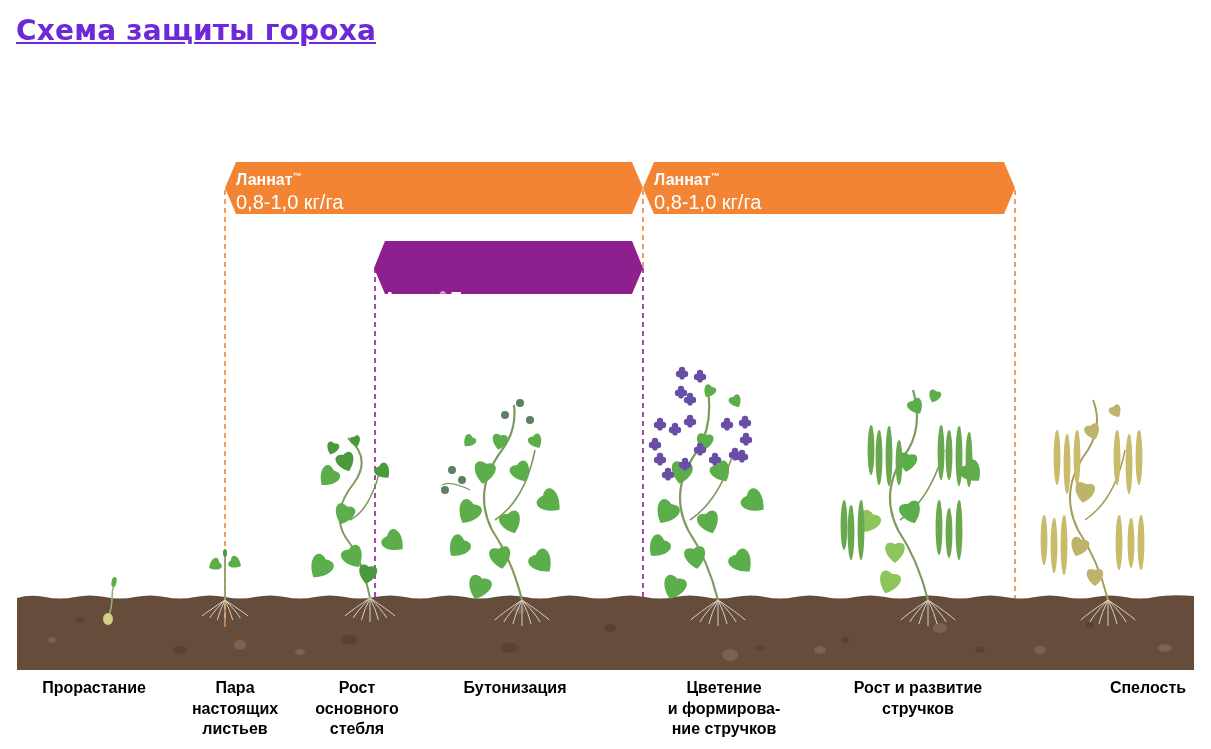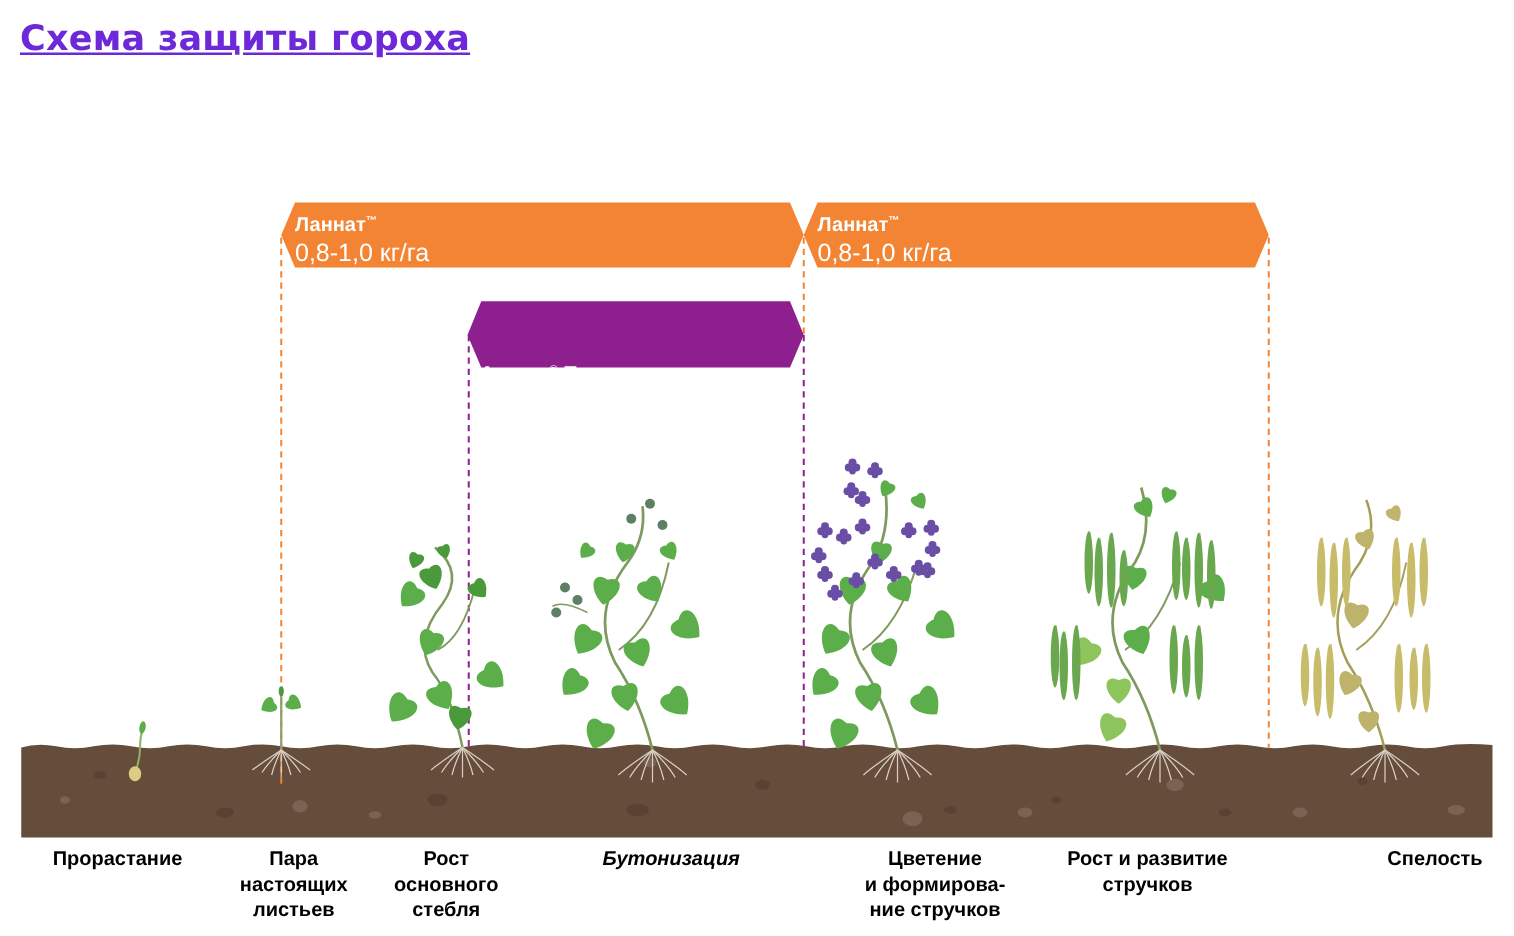--- a/index.html
+++ b/index.html
@@ -369,19 +369,19 @@
   <span class="name"><span>Аканто</span><sup>®</sup><span> Плюс</span></span>
 </div>
 
 <div class="stage-label" style="left:94px;">Прорастание</div>
 <div class="stage-label" style="left:235px;">Пара
 настоящих
 листьев</div>
 <div class="stage-label" style="left:357px;text-align:center;">Рост
 основного
 стебля</div>
-<div class="stage-label" style="left:537px;font-style:italic;">Бутонизация</div>
-<div class="stage-label" style="left:748px;">Цветение
+<div class="stage-label" style="left:515px;">Бутонизация</div>
+<div class="stage-label" style="left:724px;">Цветение
 и формирова-
 ние стручков</div>
 <div class="stage-label" style="left:918px;">Рост и развитие
 стручков</div>
 <div class="stage-label" style="left:1148px;">Спелость</div>
 
 </body></html>

